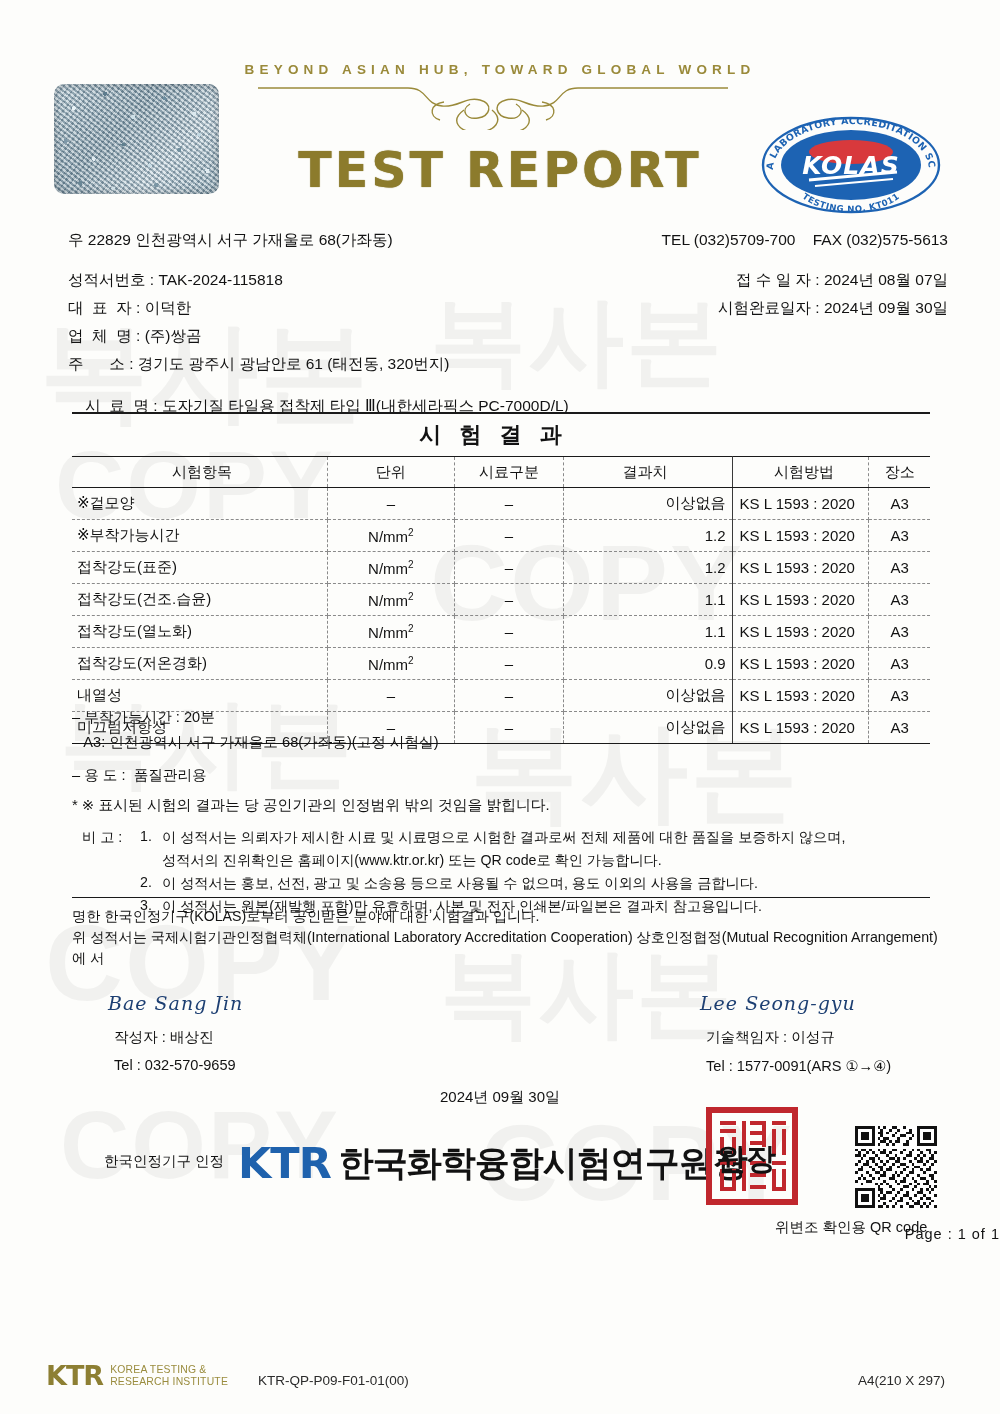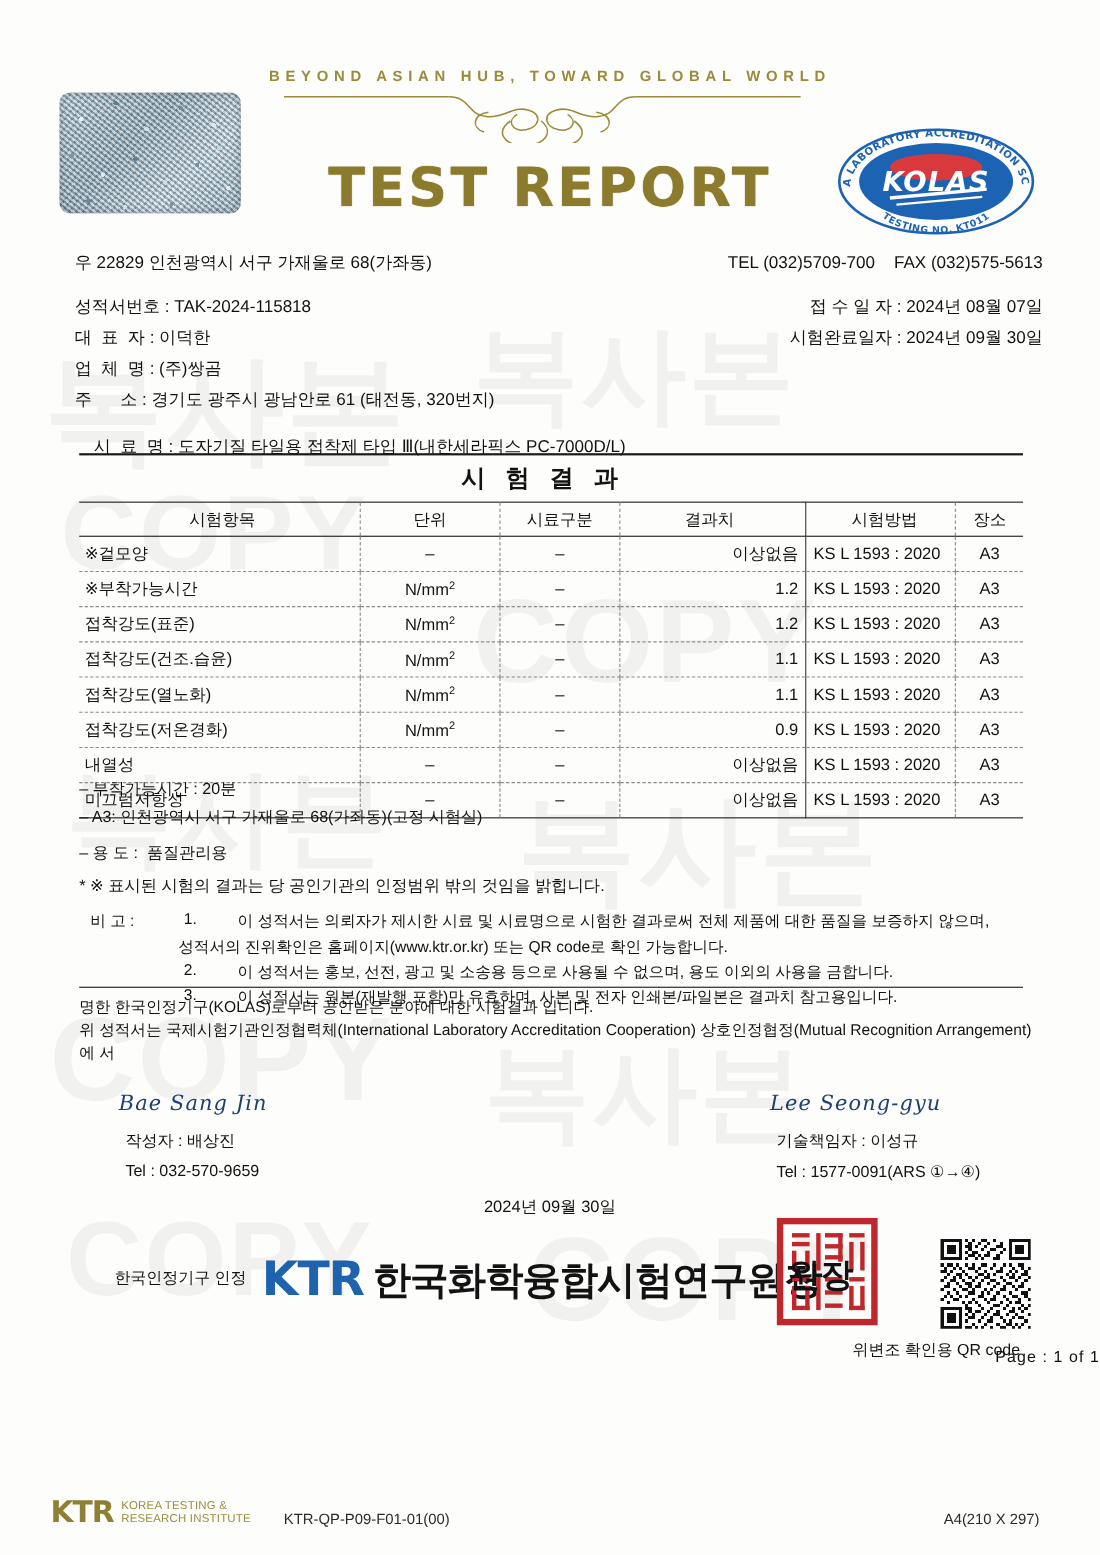--- a/index.html
+++ b/index.html
@@ -210,21 +210,21 @@
     z-index: 2;
   }
   .remarks {
     position: absolute;
     left: 82px;
     top: 828px;
     width: 860px;
     font-size: 14.2px;
     z-index: 2;
   }
-  .rm-row { display: flex; height: 23px; gap: 27px; }
+  .rm-row { display: flex; height: 23px; }
   .rm-head { width: 58px; flex: none; white-space: pre; }
   .rm-num { width: 22px; flex: none; }
   .rm-txt { flex: 1; }
   .rm-sub { margin-left: 80px; height: 23px; }
 
   .mra-rule {
     position: absolute;
     left: 72px;
     top: 897px;
     width: 858px;

